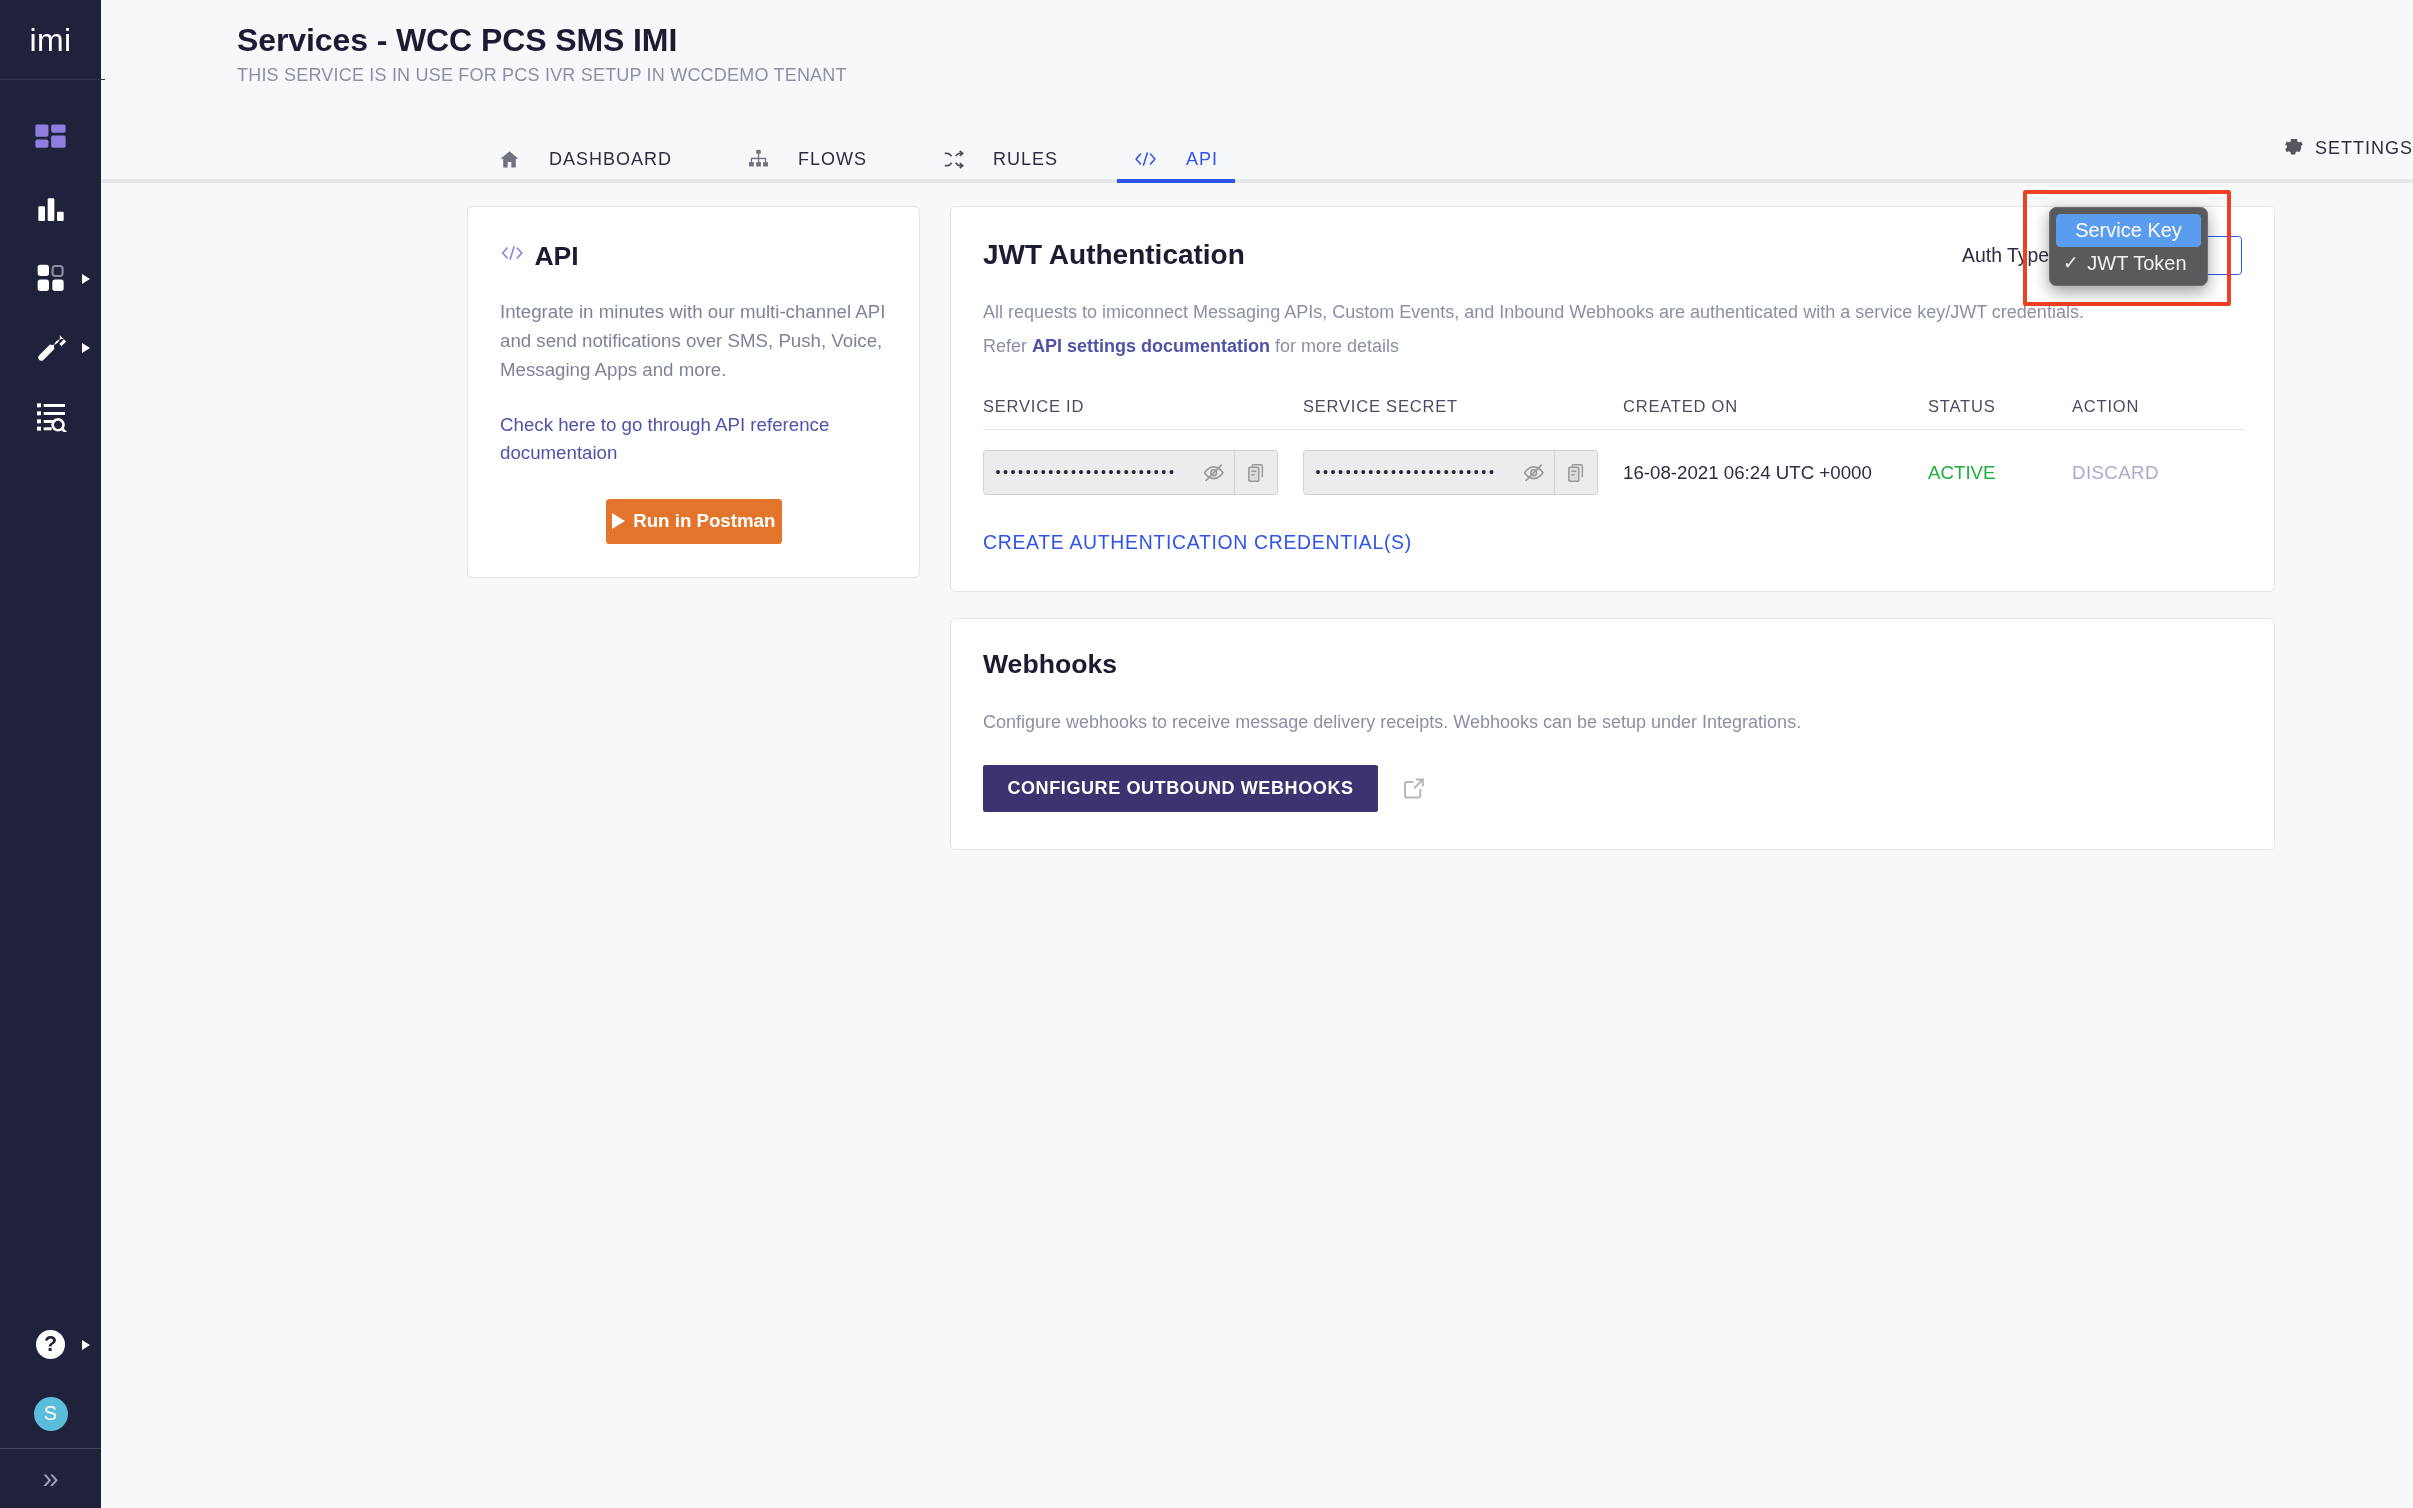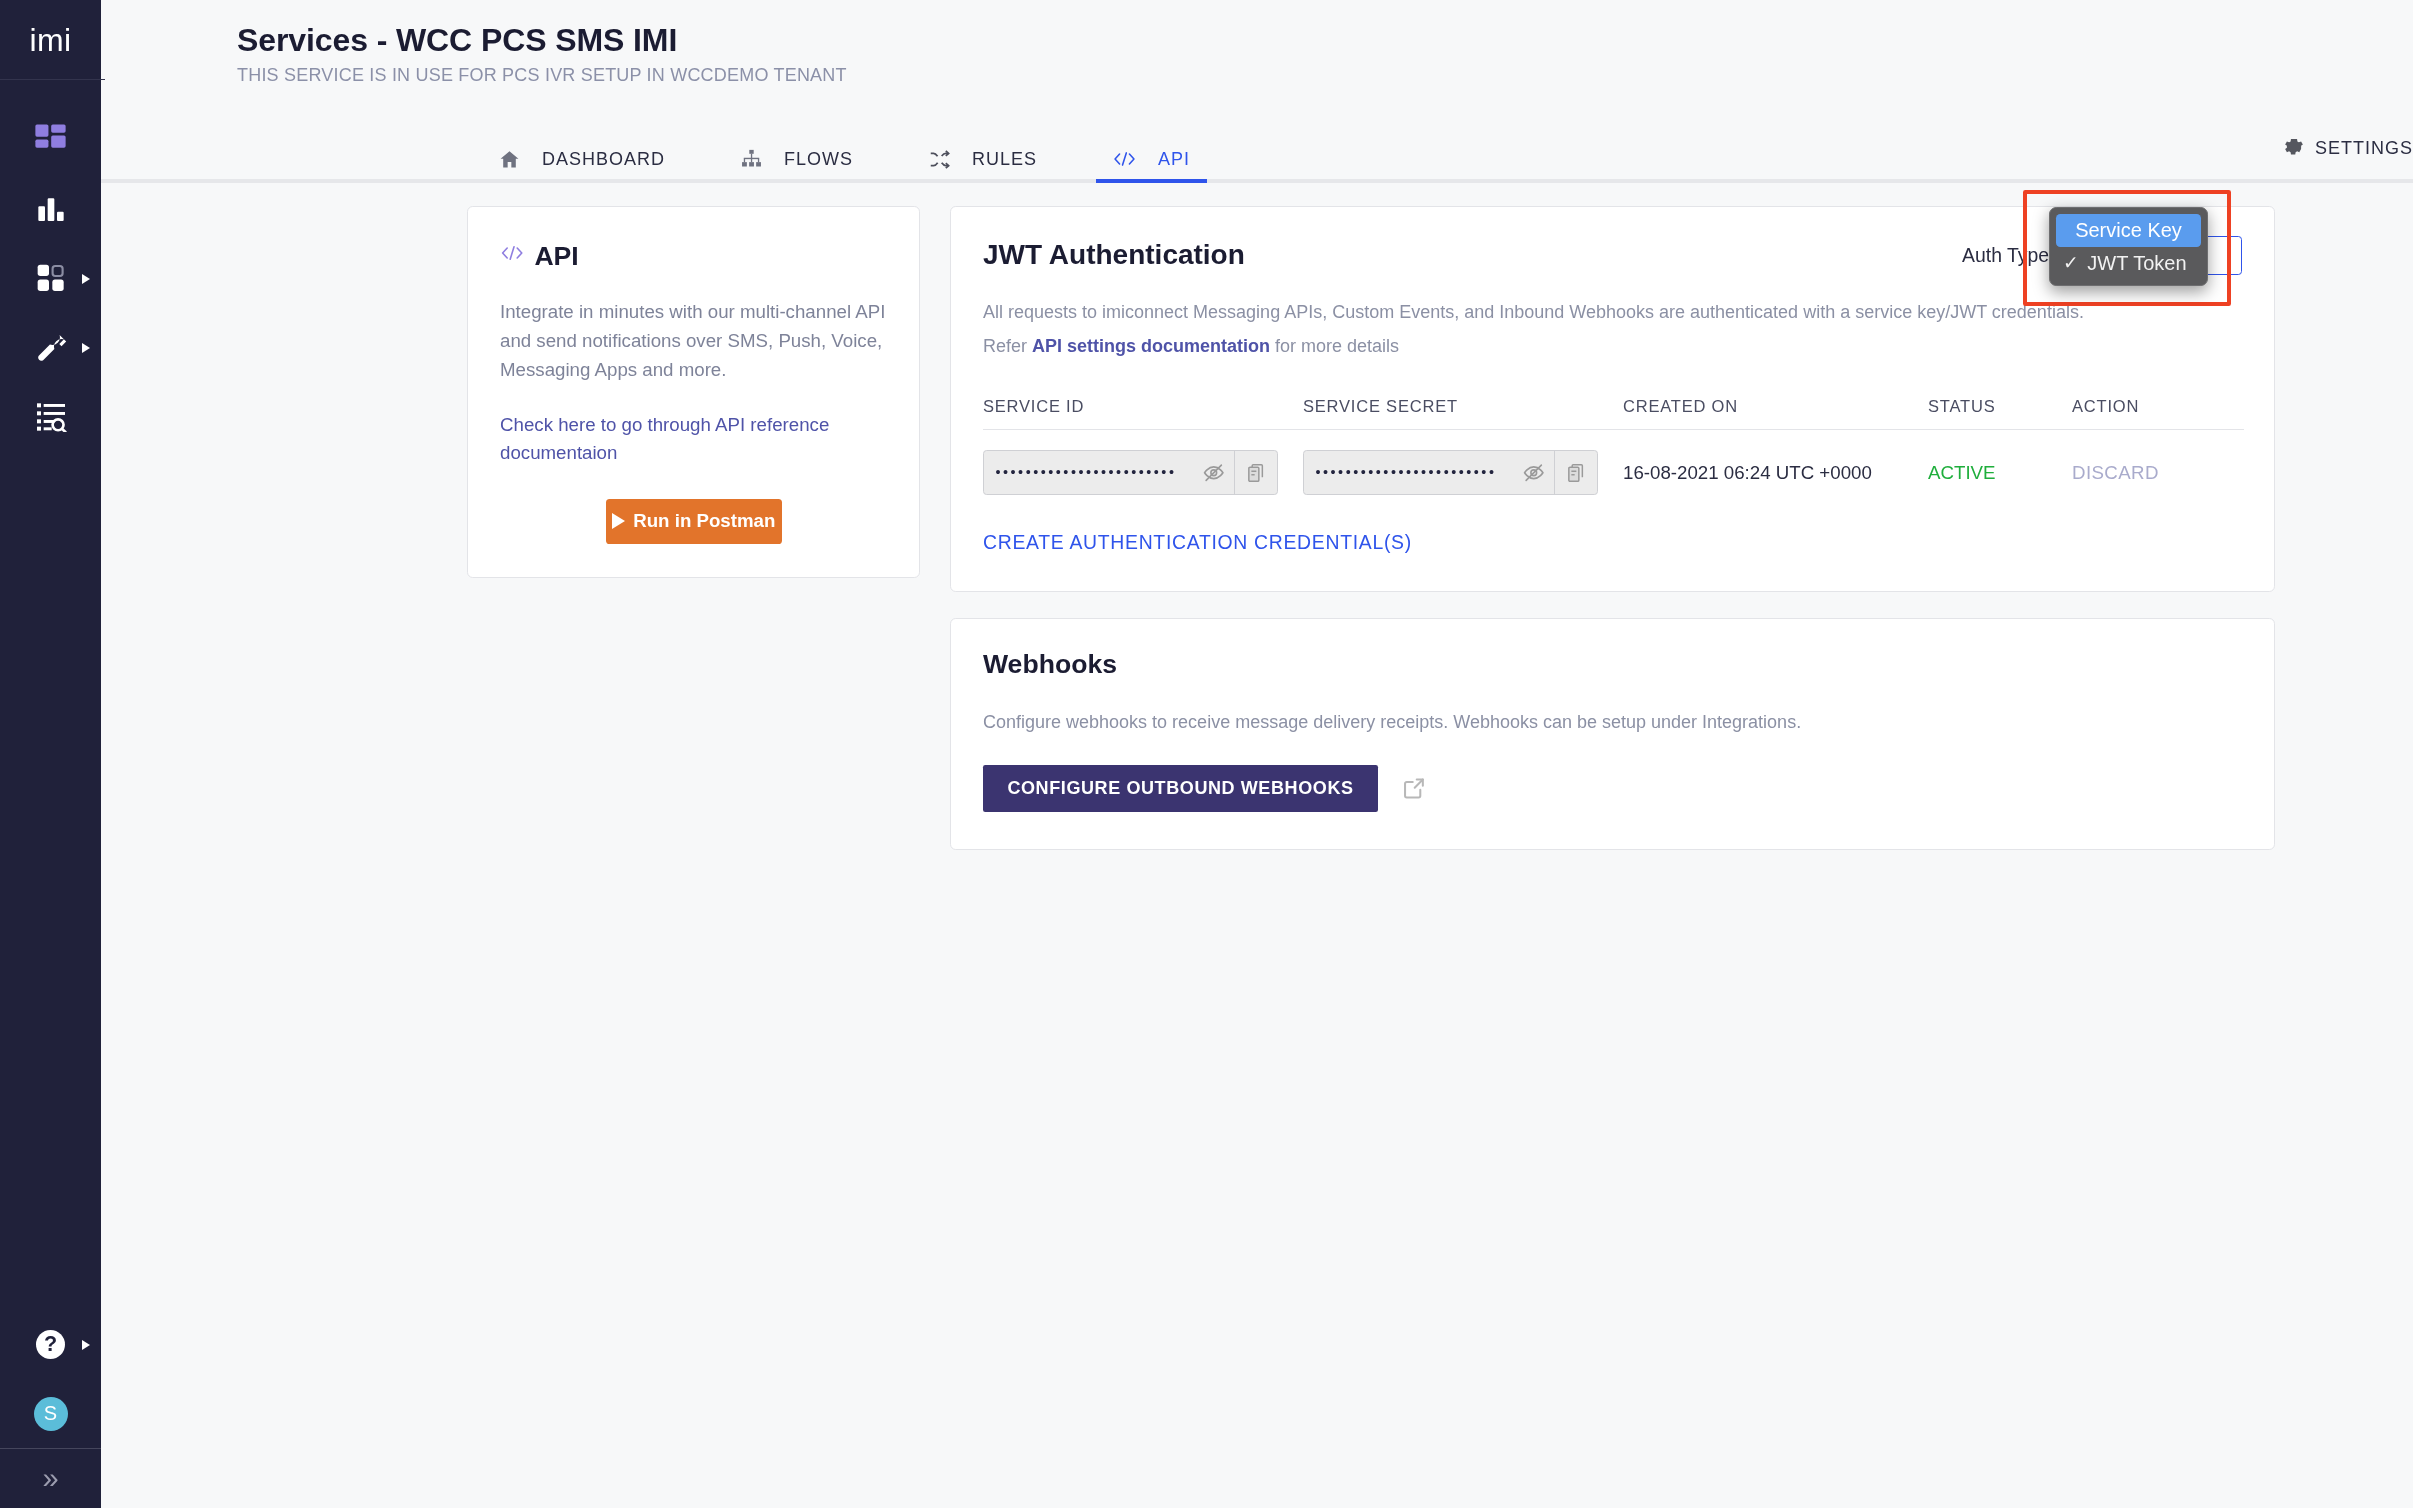--- a/index.html
+++ b/index.html
@@ -86,21 +86,21 @@
   .tabs-underline {
     position: absolute; left: 0; right: 0; bottom: 0;
     height: 4.3px; background: #e6e7ea;
   }
   .tabs {
     display: flex; align-items: flex-end; height: 55px;
     padding-left: 381px;
     position: relative;
   }
   .tab {
-    display: flex; align-items: center; gap: 22px;
+    display: flex; align-items: center; gap: 29px;
     padding: 0 17px 13px 17px;
     margin-right: 42px;
     font-size: 18px; letter-spacing: 1px; color: #2b2d42;
     cursor: pointer; position: relative;
   }
   .tab.active { color: #2f54eb; }
   .tab.active::after {
     content: ""; position: absolute; left: 0; right: 0; bottom: 0;
     height: 4.3px; background: #2f54eb; z-index: 2;
   }

